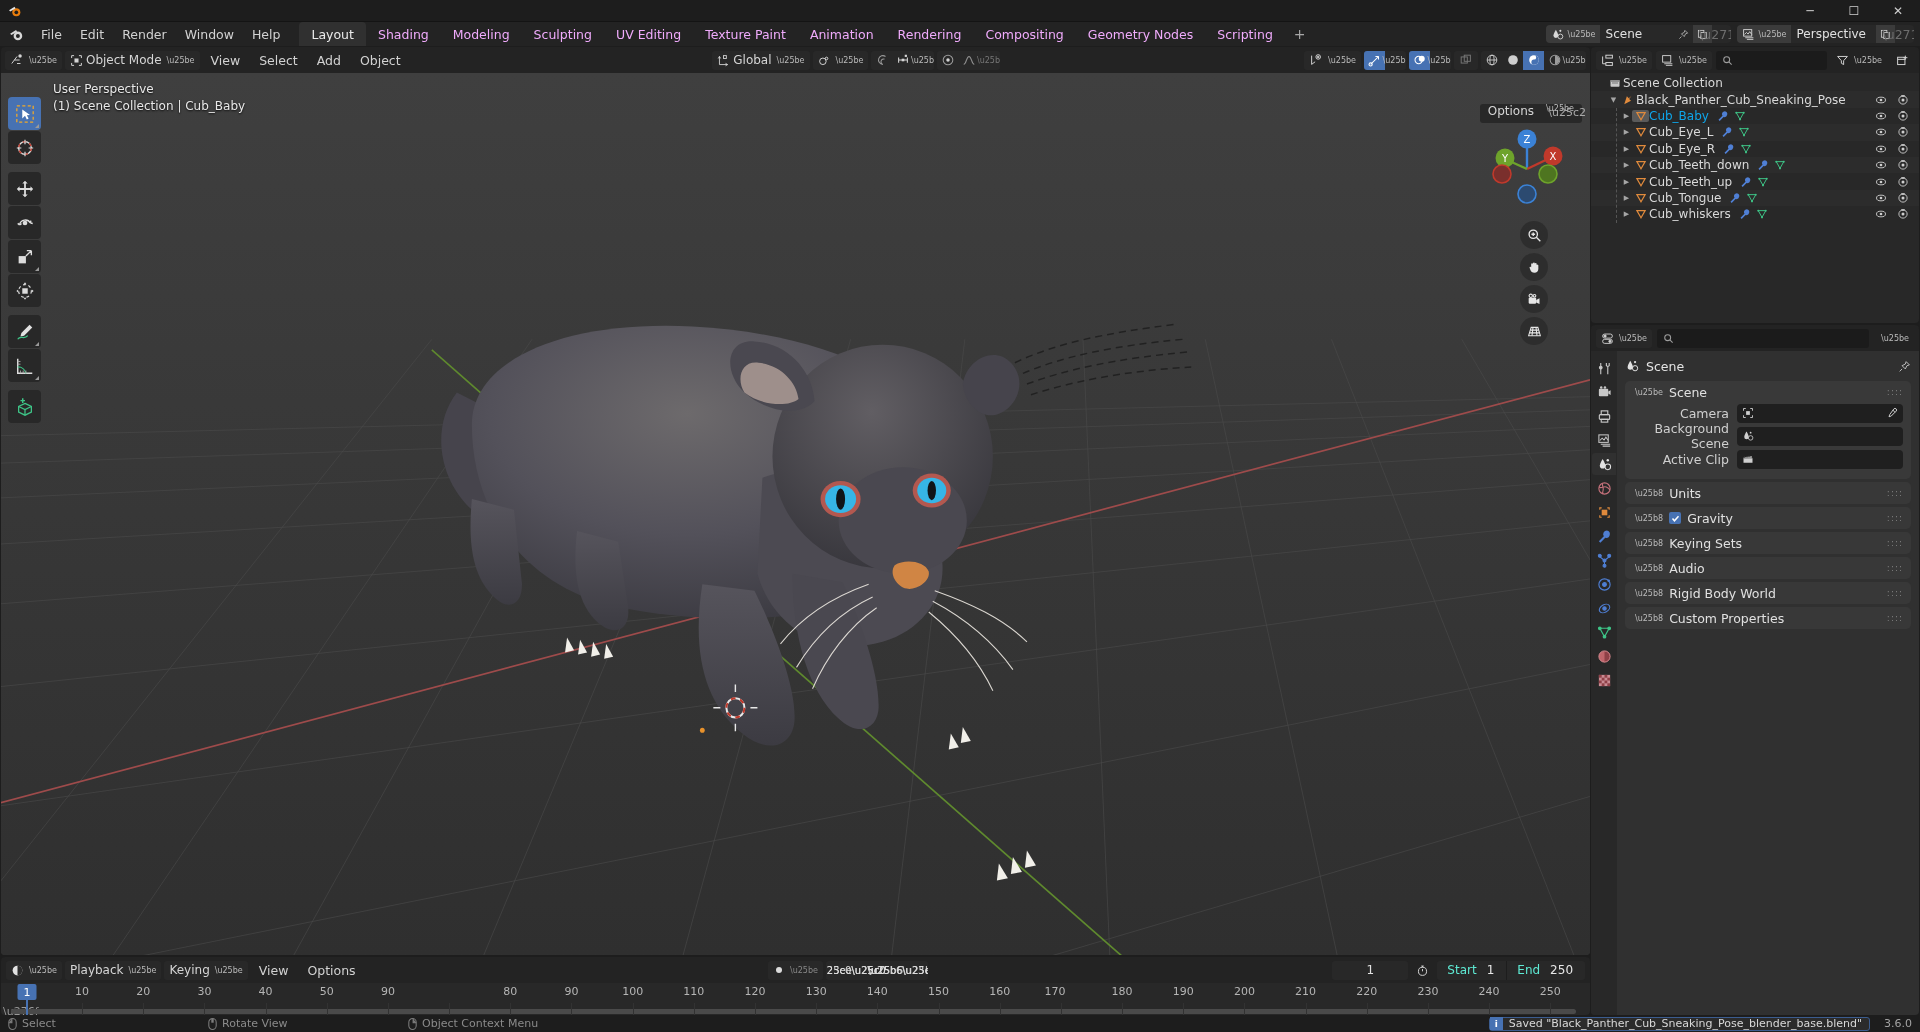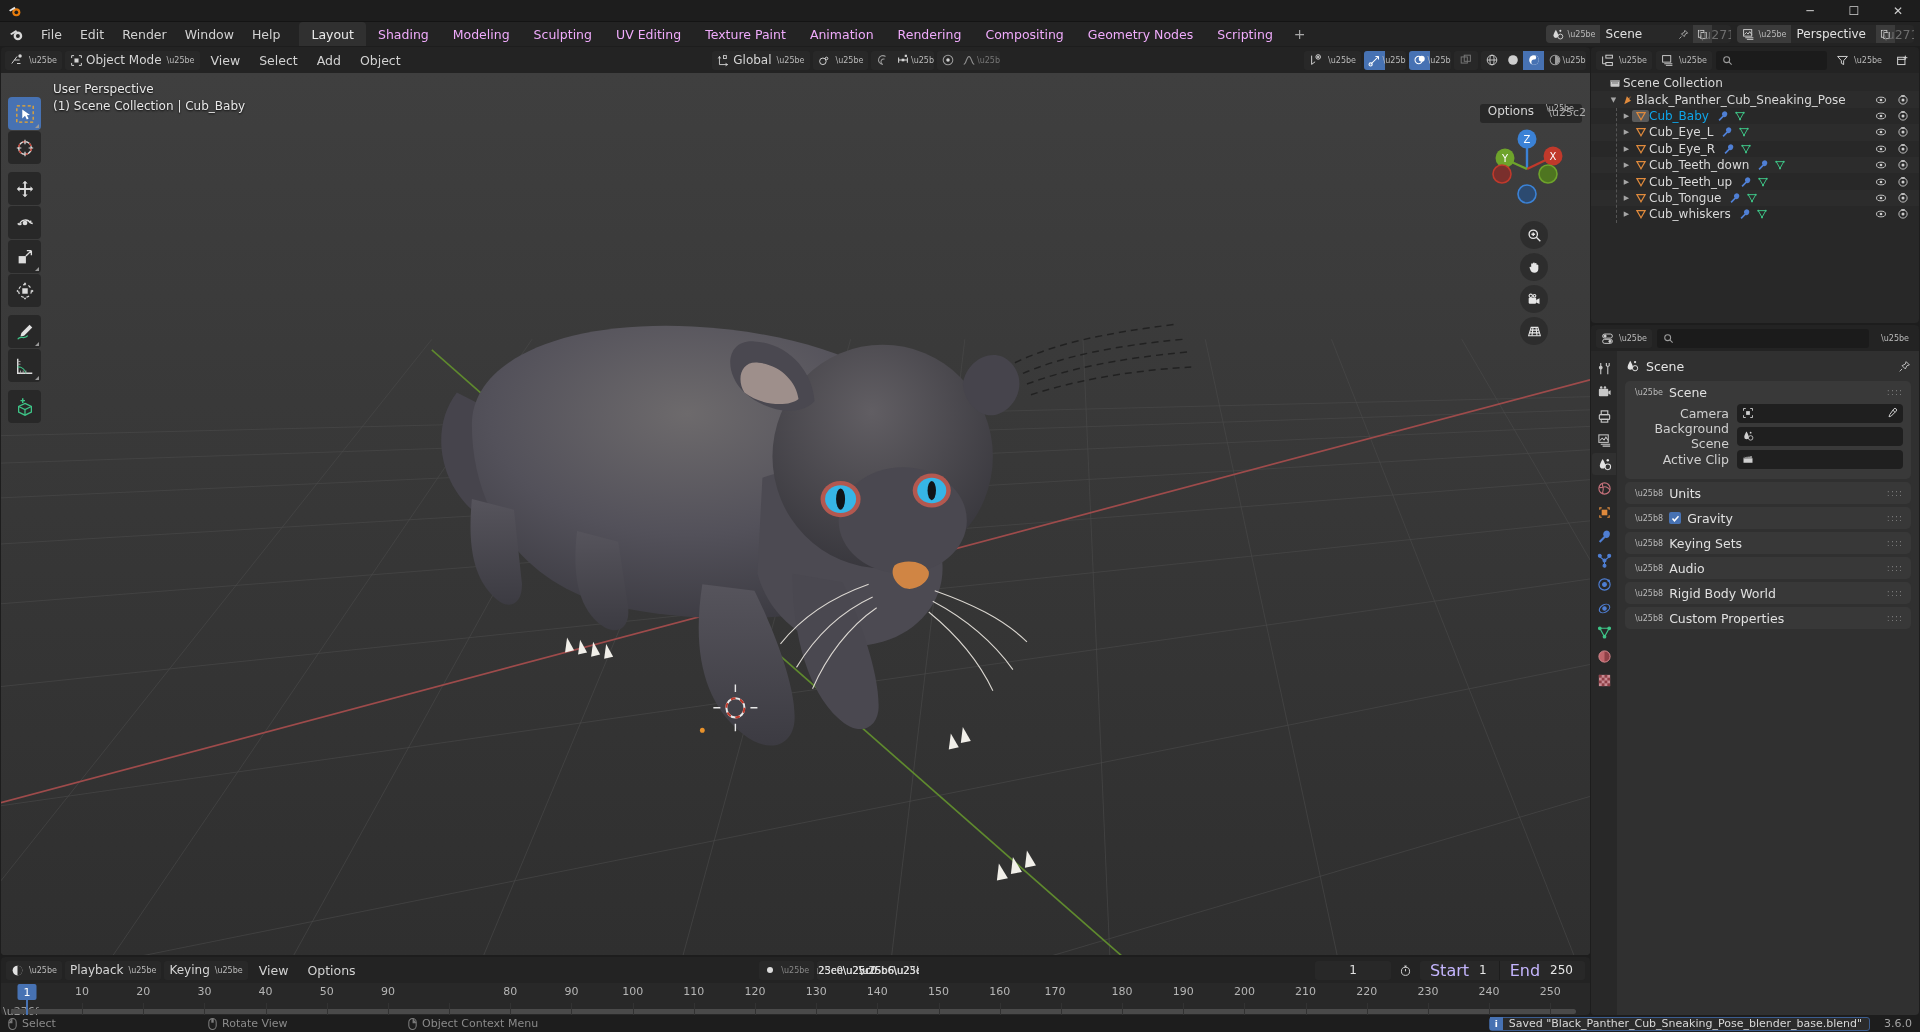--- a/index.html
+++ b/index.html
@@ -102,21 +102,21 @@
              display:flex;align-items:center;justify-content:center; }
   .vp-collapse { position:absolute; right: 4px; top: 33px; color:#aaa; font-size:11px; }
 
   
   .timeline { height: 58px; flex: none; display: flex; flex-direction: column; margin-top: 2px; }
   .tl-header { height: 26px; background: #232323; display:flex; align-items:center; gap:3px;
                padding: 0 5px; border-radius: 4px 4px 0 0; }
   .tl-playhead-field { background:#282828; border-radius:3px; height:19px; width:76px;
                        display:flex;align-items:center;justify-content:center; font-size:12px; color:#e2e2e2; }
   .tl-range { display:flex; background:#282828; border-radius:3px; height:19px; align-items:center; overflow:hidden; }
-  .tl-range .lbl { padding: 0 6px 0 10px; font-size:16px; color:#c4b5fd; }
+  .tl-range .lbl { padding: 0 6px 0 10px; font-size:12px; color:#5eead4; }
   .tl-range .val { padding: 0 12px 0 4px; font-size:12px; color:#e7e7e7; }
   .tl-range .sep { width:1px; height:19px; background:#1d1d1d; }
   .transport { display:flex; background:#282828; border-radius:3px; overflow:hidden; }
   .transport > div { width:17px; height:19px; display:flex;align-items:center;justify-content:center; color:#dcdcdc; font-size:10px;}
   .tl-body { flex:1; background:#282828; position:relative; border-radius: 0 0 4px 4px; overflow:hidden; }
   .tl-ruler { position:relative; height: 20px; }
   .tl-tick { position:absolute; top:2px; font-size:11px; color:#b5b5b5; transform: translateX(-50%); }
   .tl-gridline { position:absolute; top:20px; bottom:0; width:1px; background:#323232; }
   .tl-current {
     position:absolute; top:1px; height:16px; background:#4772b3; border-radius:2px;

